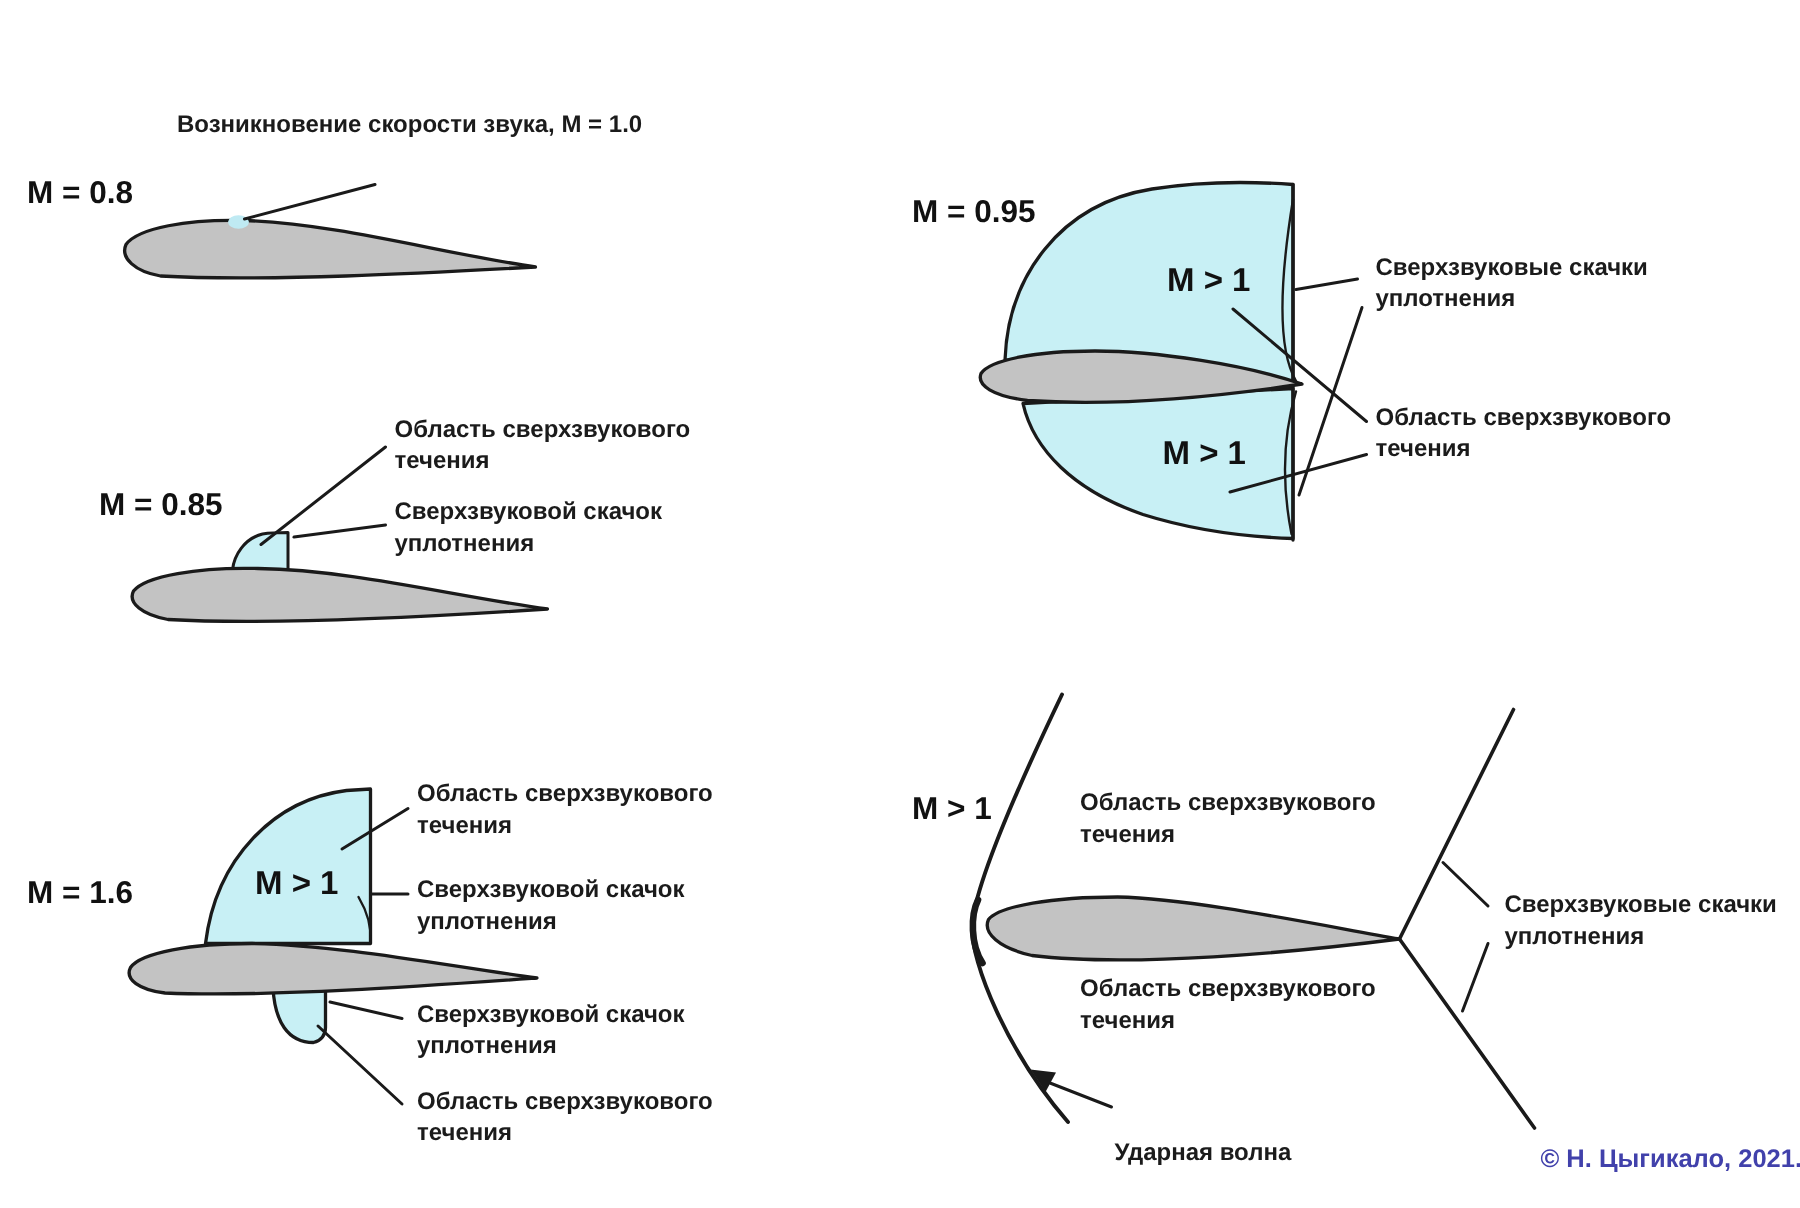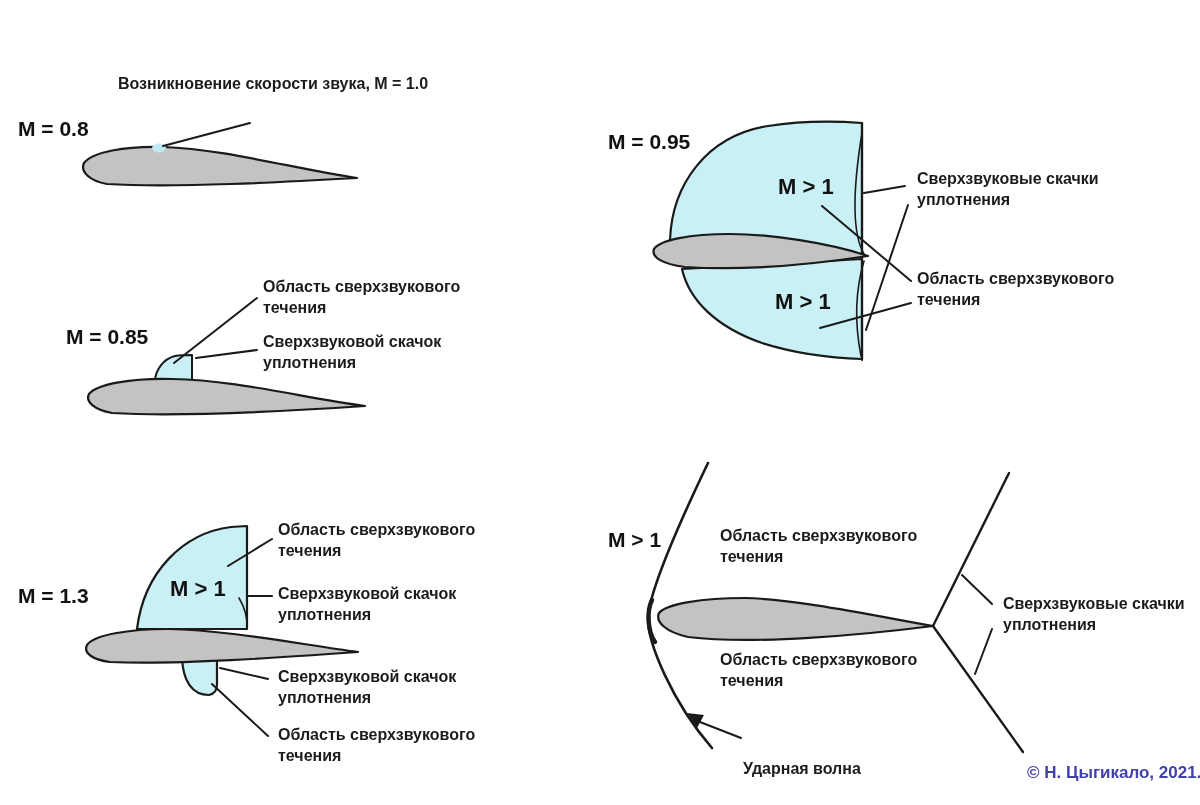--- a/index.html
+++ b/index.html
@@ -82,21 +82,21 @@
   </svg>
 
 
   <div class="lbl nowrap" style="left:118px;top:73px;">Возникновение скорости звука, М = 1.0</div>
   <div class="mach" style="left:18px;top:117px;text-align:center;">М = 0.8</div>
 
   <div class="mach" style="left:18px;top:325px;margin-left:48px;">М = 0.85</div>
   <div class="lbl" style="left:263px;top:276px;">Область сверхзвукового течения</div>
   <div class="lbl" style="left:263px;top:331px;">Сверхзвуковой скачок уплотнения</div>
 
-  <div class="mach" style="left:18px;top:584px;">М = 1.3</div>
+  <div class="mach" style="left:18px;top:584px;">М = 1.6</div>
   <div class="msup" style="left:170px;top:576px;">М &gt; 1</div>
   <div class="lbl" style="left:278px;top:519px;">Область сверхзвукового течения</div>
   <div class="lbl" style="left:278px;top:583px;">Сверхзвуковой скачок уплотнения</div>
   <div class="lbl" style="left:278px;top:666px;">Сверхзвуковой скачок уплотнения</div>
   <div class="lbl" style="left:278px;top:724px;">Область сверхзвукового течения</div>
 
   <div class="mach" style="left:608px;top:130px;text-align:center;">М = 0.95</div>
   <div class="msup" style="left:778px;top:174px;">М &gt; 1</div>
   <div class="msup" style="left:775px;top:289px;">М &gt; 1</div>
   <div class="lbl" style="left:917px;top:168px;">Сверхзвуковые скачки уплотнения</div>

